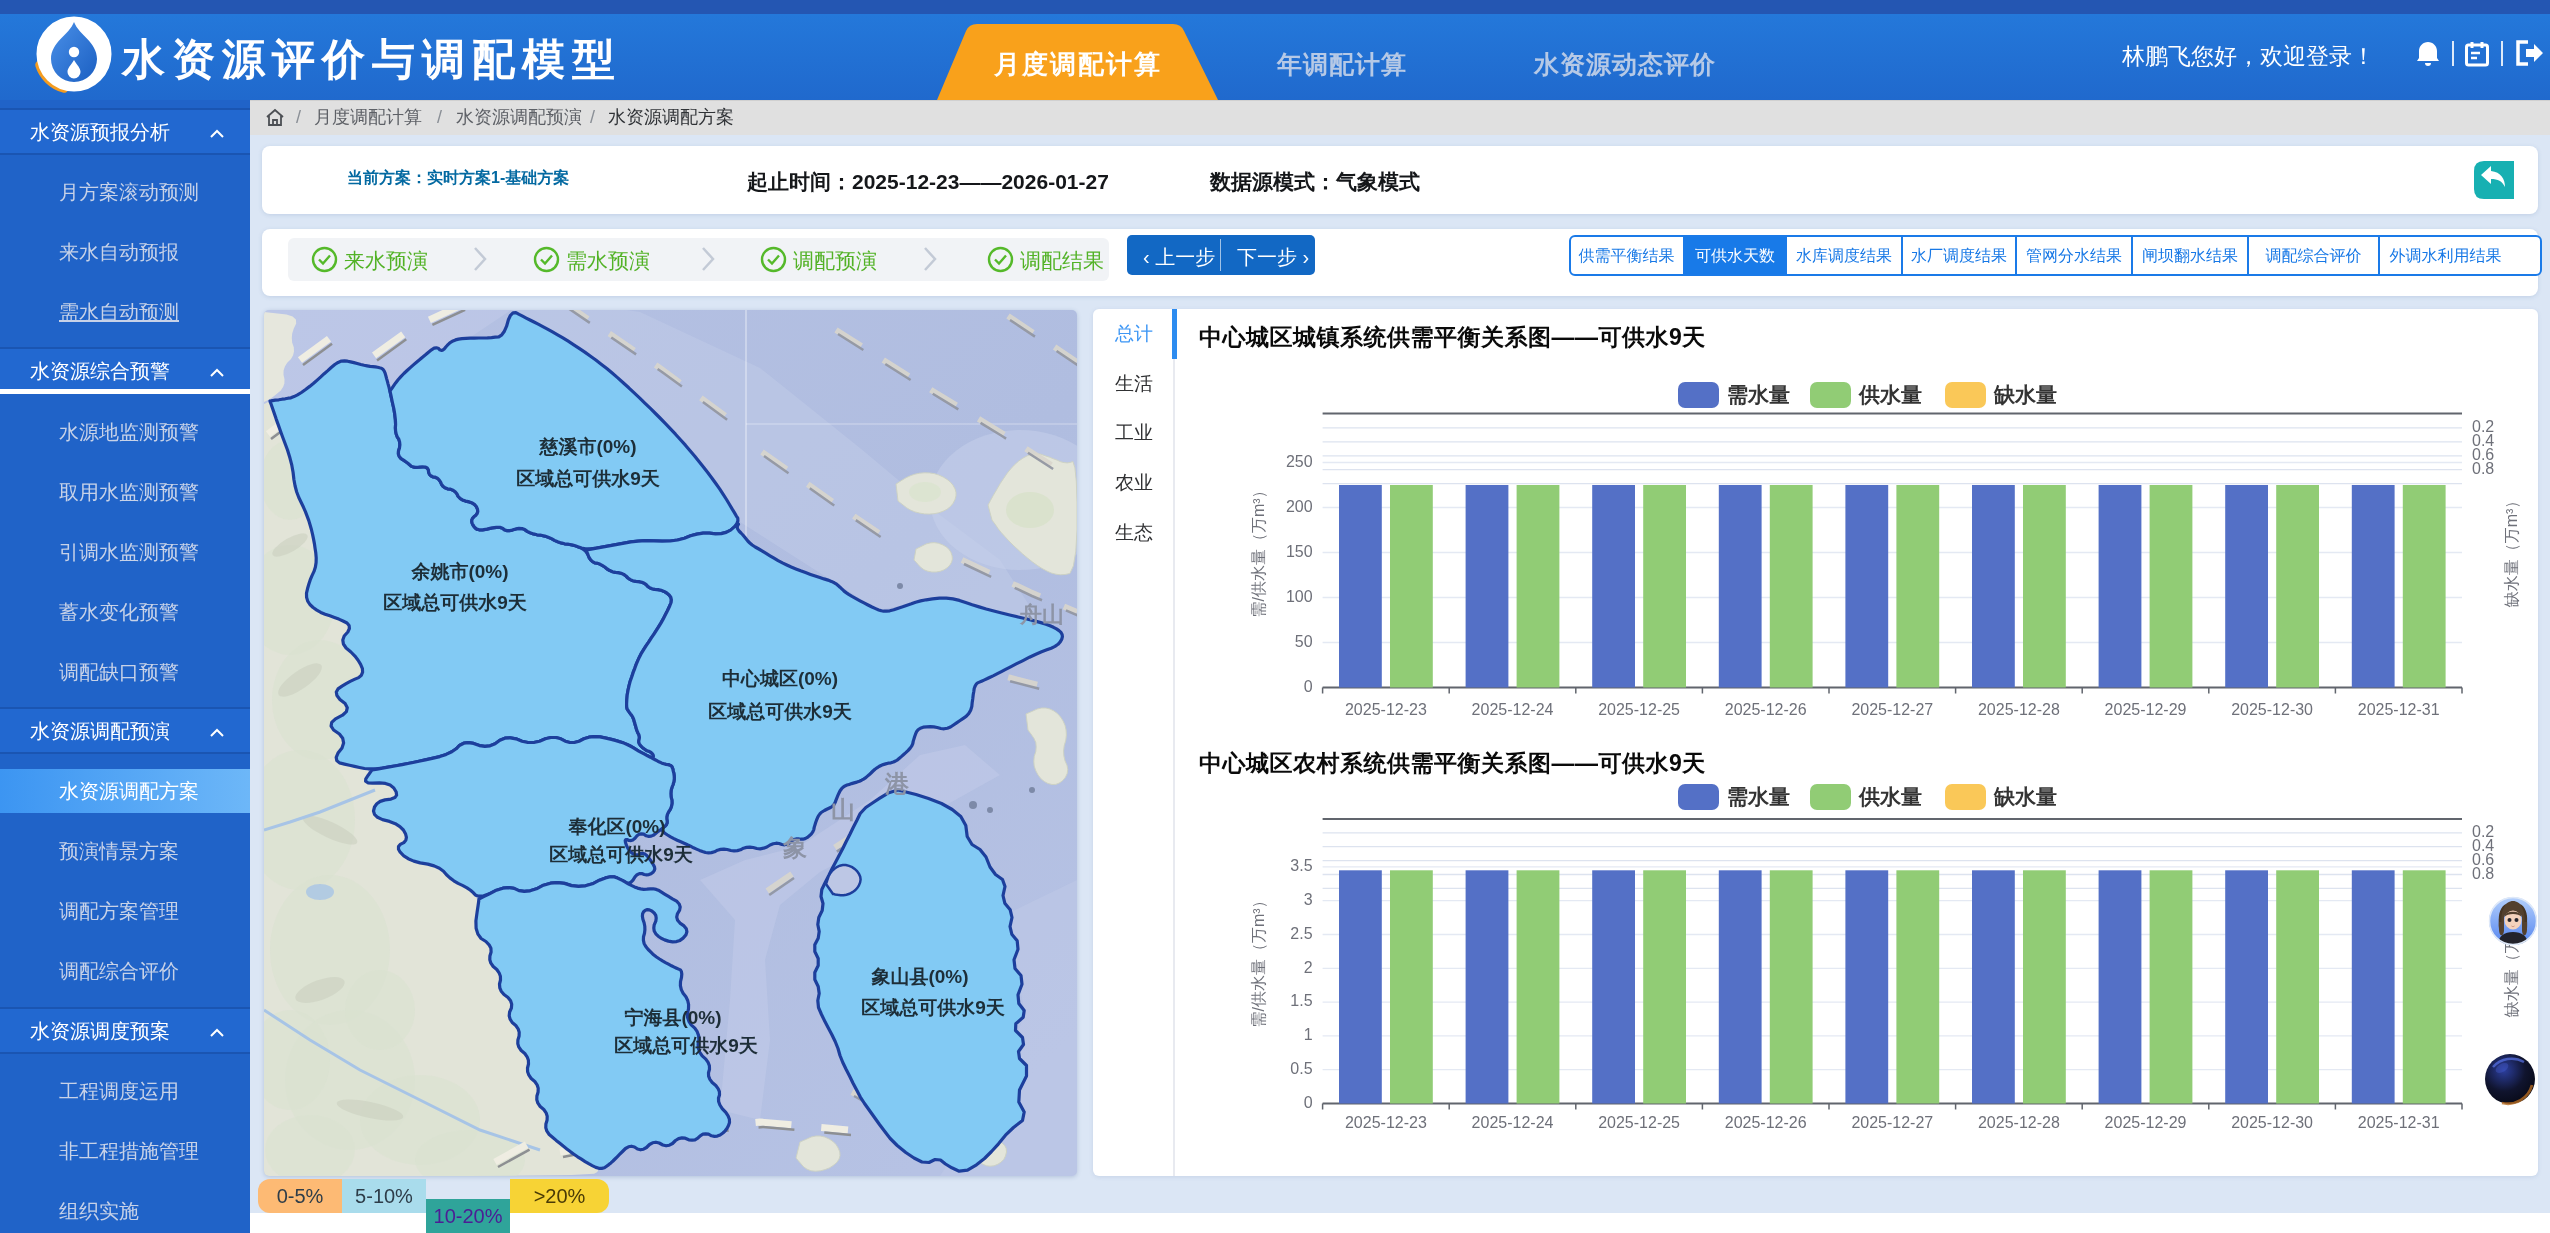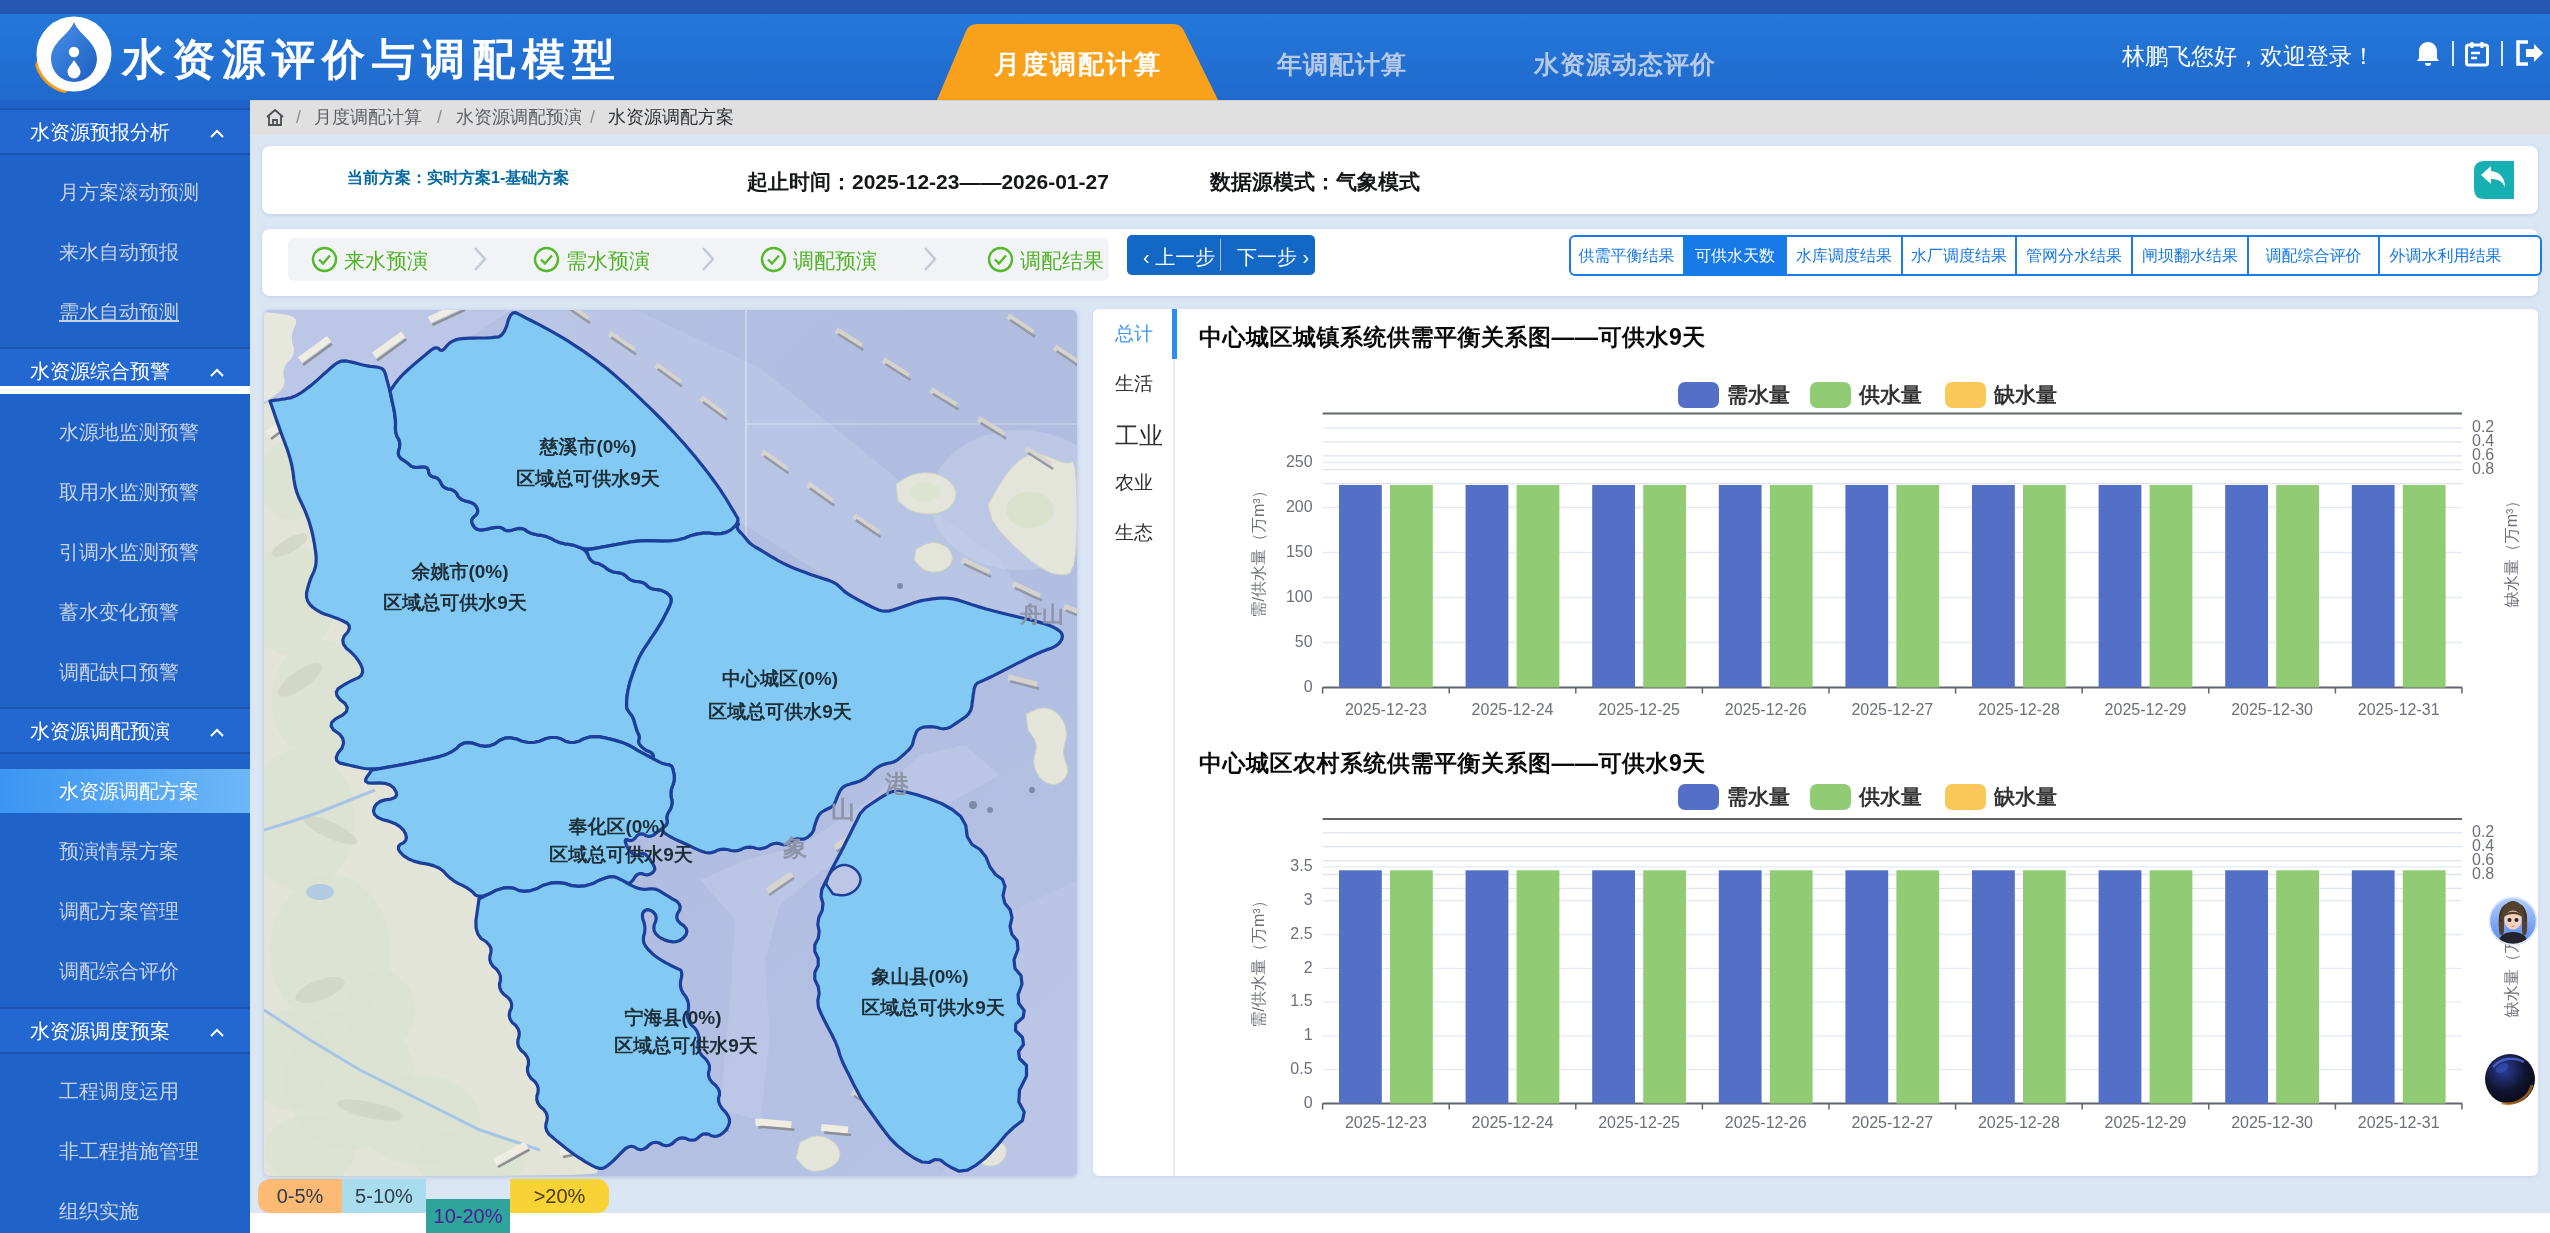--- a/index.html
+++ b/index.html
@@ -114,21 +114,21 @@
 <div style="position:absolute;left:0;top:100px;width:250px;height:1133px;background:#2063c8;overflow:hidden">
 <div style="position:absolute;left:0;top:8px;width:250px;height:47px;background:#2268d0;border-top:2px solid #1a55b2;border-bottom:2px solid #1a55b2;">
       <span style="position:absolute;left:30px;top:0;line-height:45px;font-size:20px;color:#fff;">水资源预报分析</span>
       <svg width="14" height="9" style="position:absolute;right:26px;top:19px">
         <path d="M1,8 L7,2 L13,8" stroke="#fff" stroke-width="2" fill="none"></path>
       </svg>
     </div>
 <span style="position:absolute;left:59px;top:62px;width:190px;height:60px;line-height:60px;font-size:20px;color:#c7d2e8;">月方案滚动预测</span>
 <span style="position:absolute;left:59px;top:122px;width:190px;height:60px;line-height:60px;font-size:20px;color:#c7d2e8;">来水自动预报</span>
 <span style="position:absolute;left:59px;top:182px;width:190px;height:60px;line-height:60px;font-size:20px;color:#c7d2e8;text-decoration:underline;">需水自动预测</span>
-<div style="position:absolute;left:0;top:247px;width:250px;height:47px;background:#2268d0;border-top:2px solid #1a55b2;border-bottom:8px solid #ffffff;padding-left:44px;">
+<div style="position:absolute;left:0;top:247px;width:250px;height:47px;background:#2268d0;border-top:2px solid #1a55b2;border-bottom:5px solid #ffffff;padding-left:44px;">
       <span style="position:absolute;left:30px;top:0;line-height:45px;font-size:20px;color:#fff;">水资源综合预警</span>
       <svg width="14" height="9" style="position:absolute;right:26px;top:19px">
         <path d="M1,8 L7,2 L13,8" stroke="#fff" stroke-width="2" fill="none"></path>
       </svg>
     </div>
 <span style="position:absolute;left:59px;top:302px;width:190px;height:60px;line-height:60px;font-size:20px;color:#c7d2e8;">水源地监测预警</span>
 <span style="position:absolute;left:59px;top:362px;width:190px;height:60px;line-height:60px;font-size:20px;color:#c7d2e8;">取用水监测预警</span>
 <span style="position:absolute;left:59px;top:422px;width:190px;height:60px;line-height:60px;font-size:20px;color:#c7d2e8;">引调水监测预警</span>
 <span style="position:absolute;left:59px;top:482px;width:190px;height:60px;line-height:60px;font-size:20px;color:#c7d2e8;">蓄水变化预警</span>
 <span style="position:absolute;left:59px;top:542px;width:190px;height:60px;line-height:60px;font-size:20px;color:#c7d2e8;">调配缺口预警</span>
@@ -256,21 +256,21 @@
 <text x="409" y="709" font-size="19" fill="#1d2e38" font-weight="bold" text-anchor="middle" dominant-baseline="middle">宁海县(0%)</text>
 <text x="422" y="737" font-size="19" fill="#1d2e38" font-weight="bold" text-anchor="middle" dominant-baseline="middle">区域总可供水9天</text>
 <text x="656" y="668" font-size="19" fill="#1d2e38" font-weight="bold" text-anchor="middle" dominant-baseline="middle">象山县(0%)</text>
 <text x="669" y="699" font-size="19" fill="#1d2e38" font-weight="bold" text-anchor="middle" dominant-baseline="middle">区域总可供水9天</text>
 </svg>
 <div style="position:absolute;left:1093px;top:309px;width:1445px;height:867px;background:#fff;border-radius:6px;box-shadow:0 1px 4px rgba(80,110,160,.15)"></div>
 <div style="position:absolute;left:1173px;top:309px;width:2px;height:867px;background:#e8eaf0"></div>
 <div style="position:absolute;left:1172px;top:309px;width:5px;height:50px;background:#2d8cf0"></div>
 <span style="position:absolute;left:1115px;top:321px;font-size:19px;color:#3e97f5;">总计</span>
 <span style="position:absolute;left:1115px;top:371px;font-size:19px;color:#303133;">生活</span>
-<span style="position:absolute;left:1115px;top:420px;font-size:24px;color:#303133;">工业</span>
+<span style="position:absolute;left:1115px;top:420px;font-size:19px;color:#303133;">工业</span>
 <span style="position:absolute;left:1115px;top:470px;font-size:19px;color:#303133;">农业</span>
 <span style="position:absolute;left:1115px;top:520px;font-size:19px;color:#303133;">生态</span>
 <svg width="1362" height="431" viewBox="0 0 1362 431" style="position:absolute;left:1176px;top:309px">
 <text x="23" y="30" font-size="23" font-weight="bold" fill="#0a0a0a" dominant-baseline="middle" style="letter-spacing:0.5px">中心城区城镇系统供需平衡关系图——可供水9天</text>
 <rect x="502" y="73" width="41" height="26" rx="7" fill="#5470c6"></rect>
 <text x="551" y="87" font-size="21" font-weight="bold" fill="#333" dominant-baseline="middle">需水量</text>
 <rect x="634" y="73" width="41" height="26" rx="7" fill="#91cc75"></rect>
 <text x="683" y="87" font-size="21" font-weight="bold" fill="#333" dominant-baseline="middle">供水量</text>
 <rect x="769" y="73" width="41" height="26" rx="7" fill="#fac858"></rect>
 <text x="818" y="87" font-size="21" font-weight="bold" fill="#333" dominant-baseline="middle">缺水量</text>

